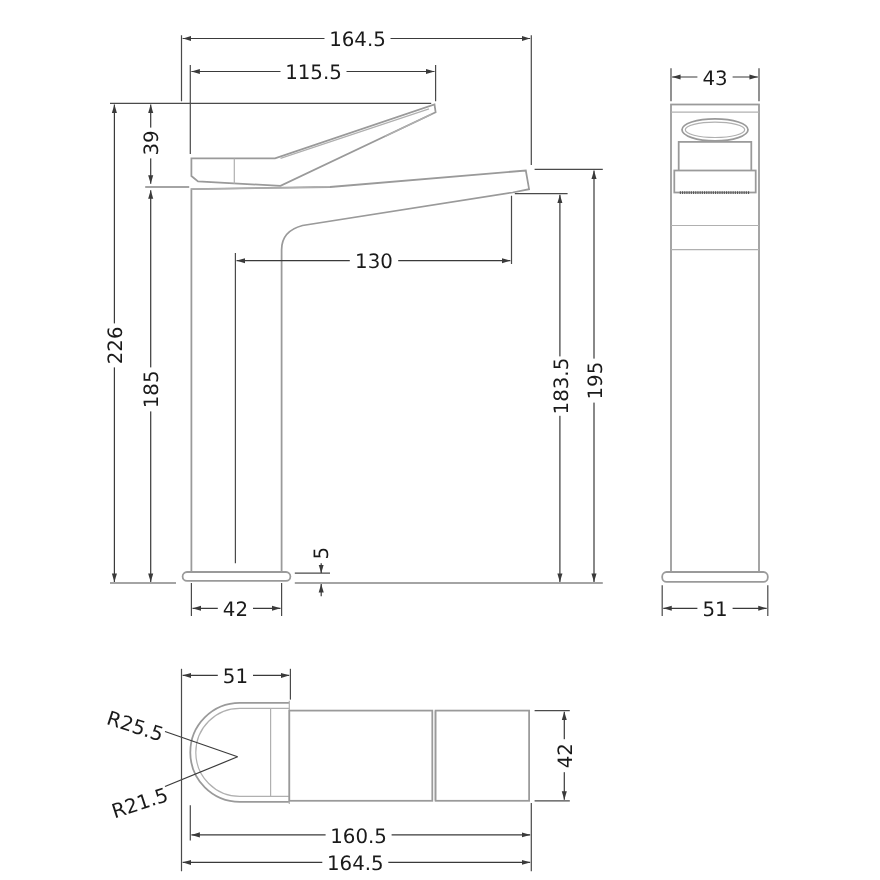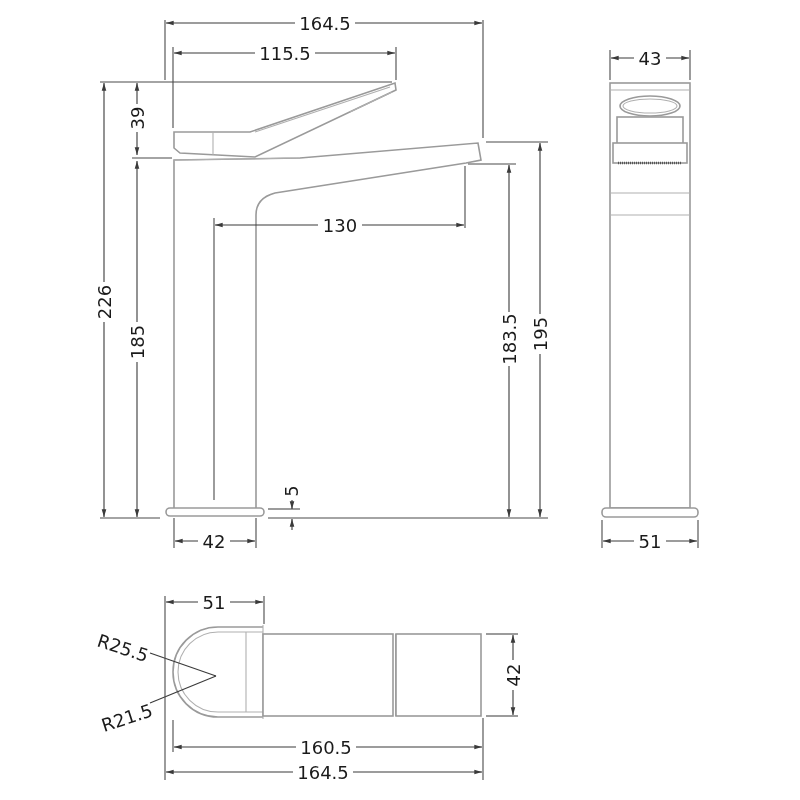--- a/index.html
+++ b/index.html
@@ -1,17 +1,17 @@
 <!DOCTYPE html>
 <html><head>
 <meta charset="utf-8">
 <style>
   html, body { margin: 0; padding: 0; background: #ffffff; }
   body { width: 800px; height: 800px; overflow: hidden; font-family: "DejaVu Sans", sans-serif; }
-  #canvas { position: absolute; left: 0; top: 0; width: 800px; height: 580px; }
+  #canvas { position: absolute; left: 0; top: 12px; width: 800px; height: 580px; }
   svg { display: block; }
   .body-line { fill: none; stroke: #9a9a9a; stroke-width: 1.6; }
   .body-fill { fill: #ffffff; stroke: #9a9a9a; stroke-width: 1.6; }
   .thin { fill: none; stroke: #b0b0b0; stroke-width: 1.1; }
   .dim { fill: none; stroke: #3a3a3a; stroke-width: 1.1; }
   .ext { fill: none; stroke: #4a4a4a; stroke-width: 1.1; }
   .dim-text { font-family: "DejaVu Sans", sans-serif; font-size: 18px; fill: #1a1a1a; }
   .label-bg { fill: #ffffff; }
 </style>
 </head>

